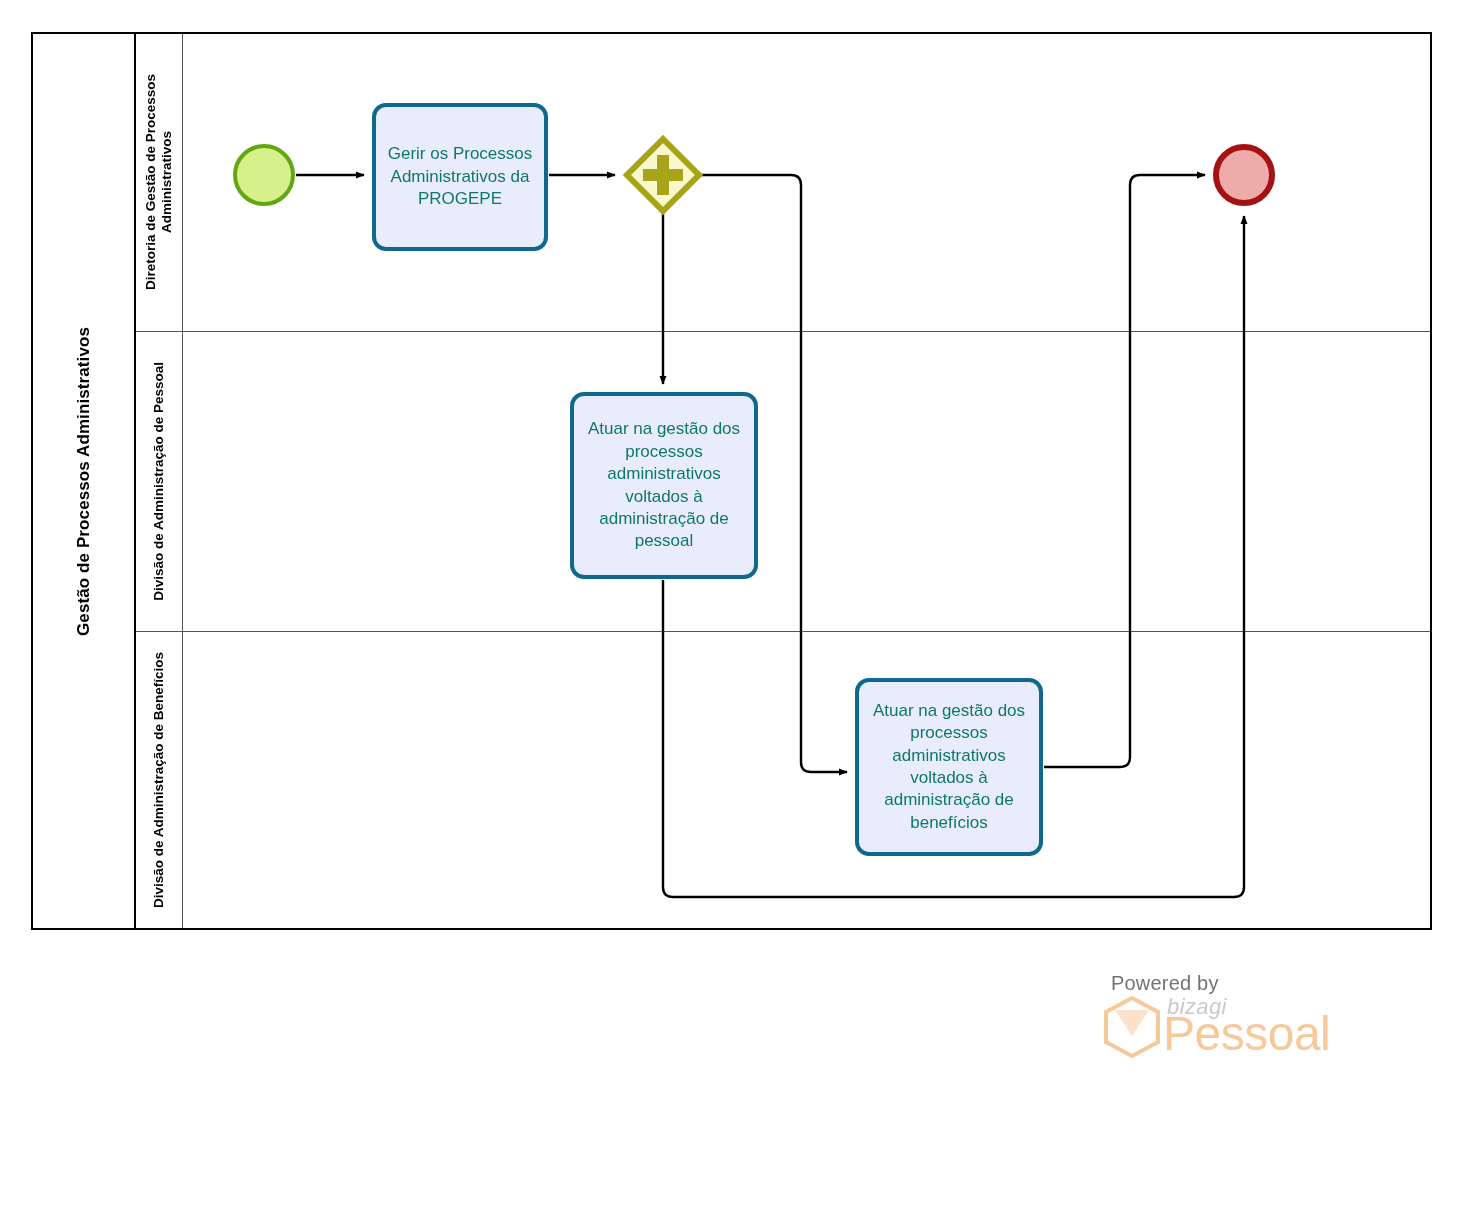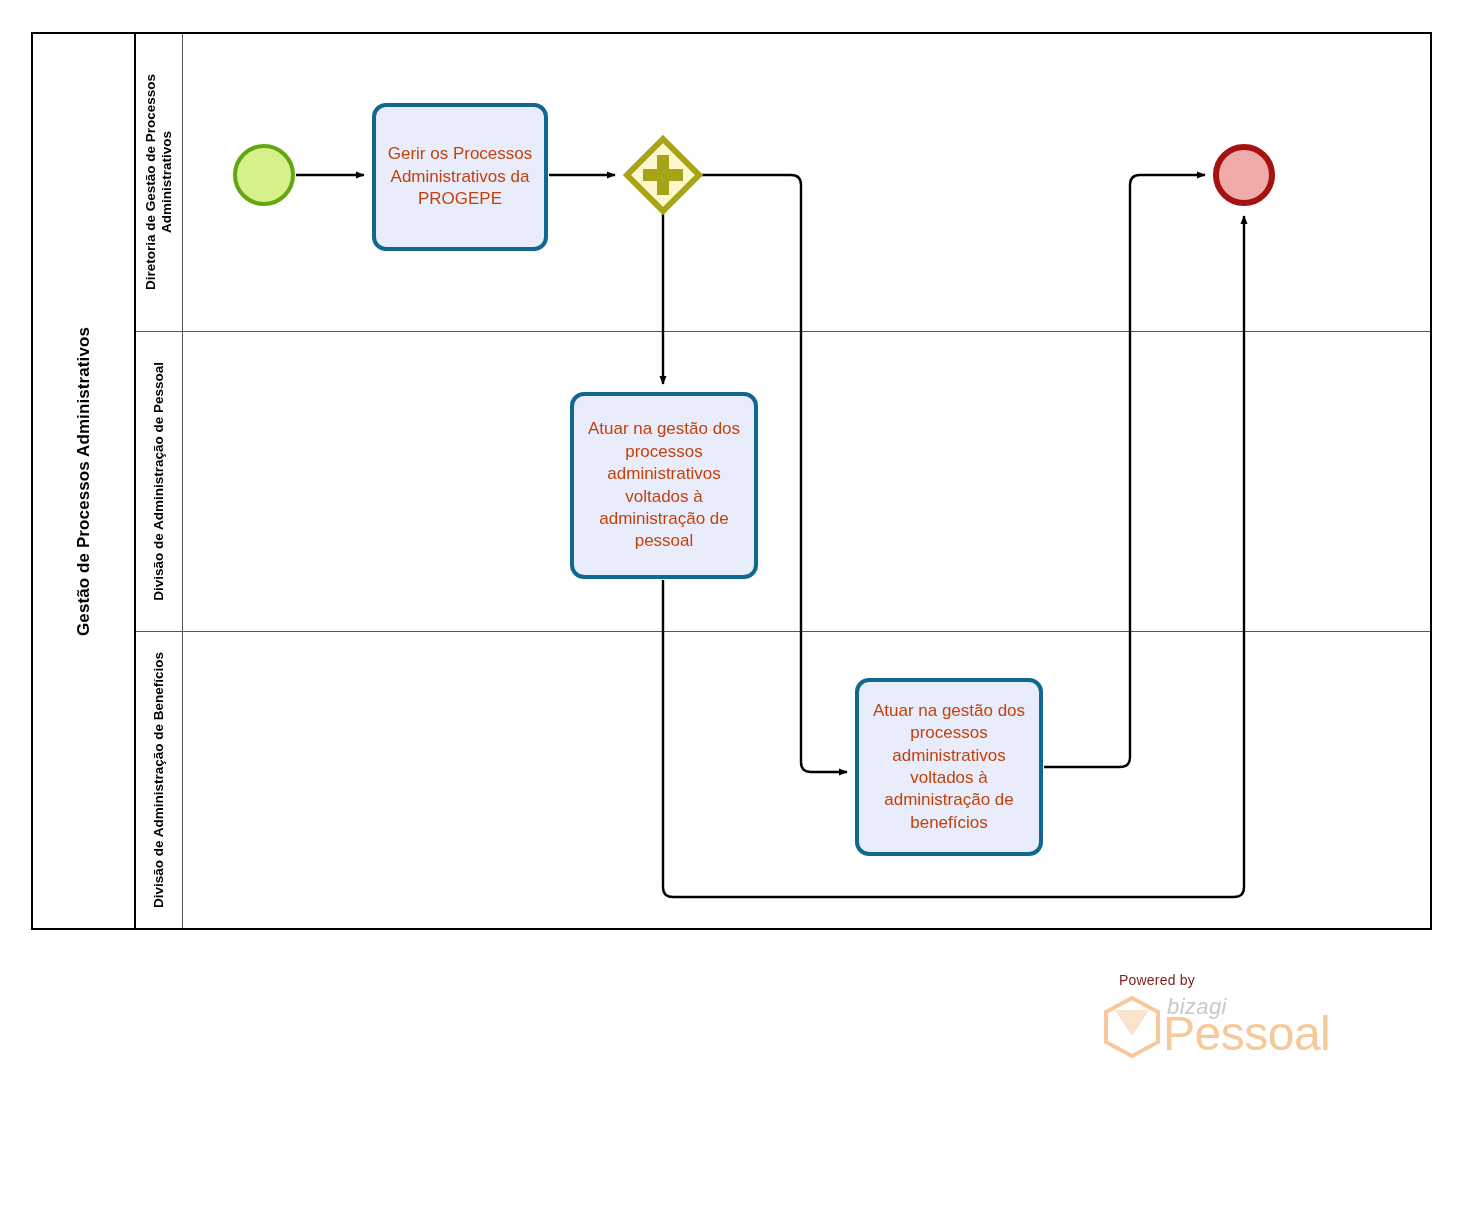--- a/index.html
+++ b/index.html
@@ -105,21 +105,21 @@
   }
 
   .task {
     background: #e9edfb;
     border: 4px solid #11688f;
     border-radius: 14px;
     display: flex;
     align-items: center;
     justify-content: center;
     text-align: center;
-    color: #c2410c;
+    color: #0f766e;
     font-size: 17px;
     line-height: 1.32;
     padding: 4px 4px;
   }
   #task-gerir      { left: 372px; top: 103px; width: 176px; height: 148px; }
   #task-pessoal    { left: 570px; top: 392px; width: 188px; height: 187px; }
   #task-beneficios { left: 855px; top: 678px; width: 188px; height: 178px; }
 
   .gateway-wrap {
     left: 623px; top: 135px;
@@ -138,23 +138,23 @@
   
   .watermark {
     position: absolute;
     left: 1103px;
     top: 972px;
     width: 260px;
     height: 95px;
   }
   .wm-powered {
     position: absolute;
-    left: 16px; top: 0px;
-    font-size: 14px;
-    color: #7f1d1d;
+    left: 8px; top: 0px;
+    font-size: 20px;
+    color: #737373;
     letter-spacing: 0.2px;
   }
   .wm-logo {
     position: absolute;
     left: 0px; top: 24px;
     width: 58px; height: 62px;
   }
   .wm-bizagi {
     position: absolute;
     left: 64px; top: 22px;

